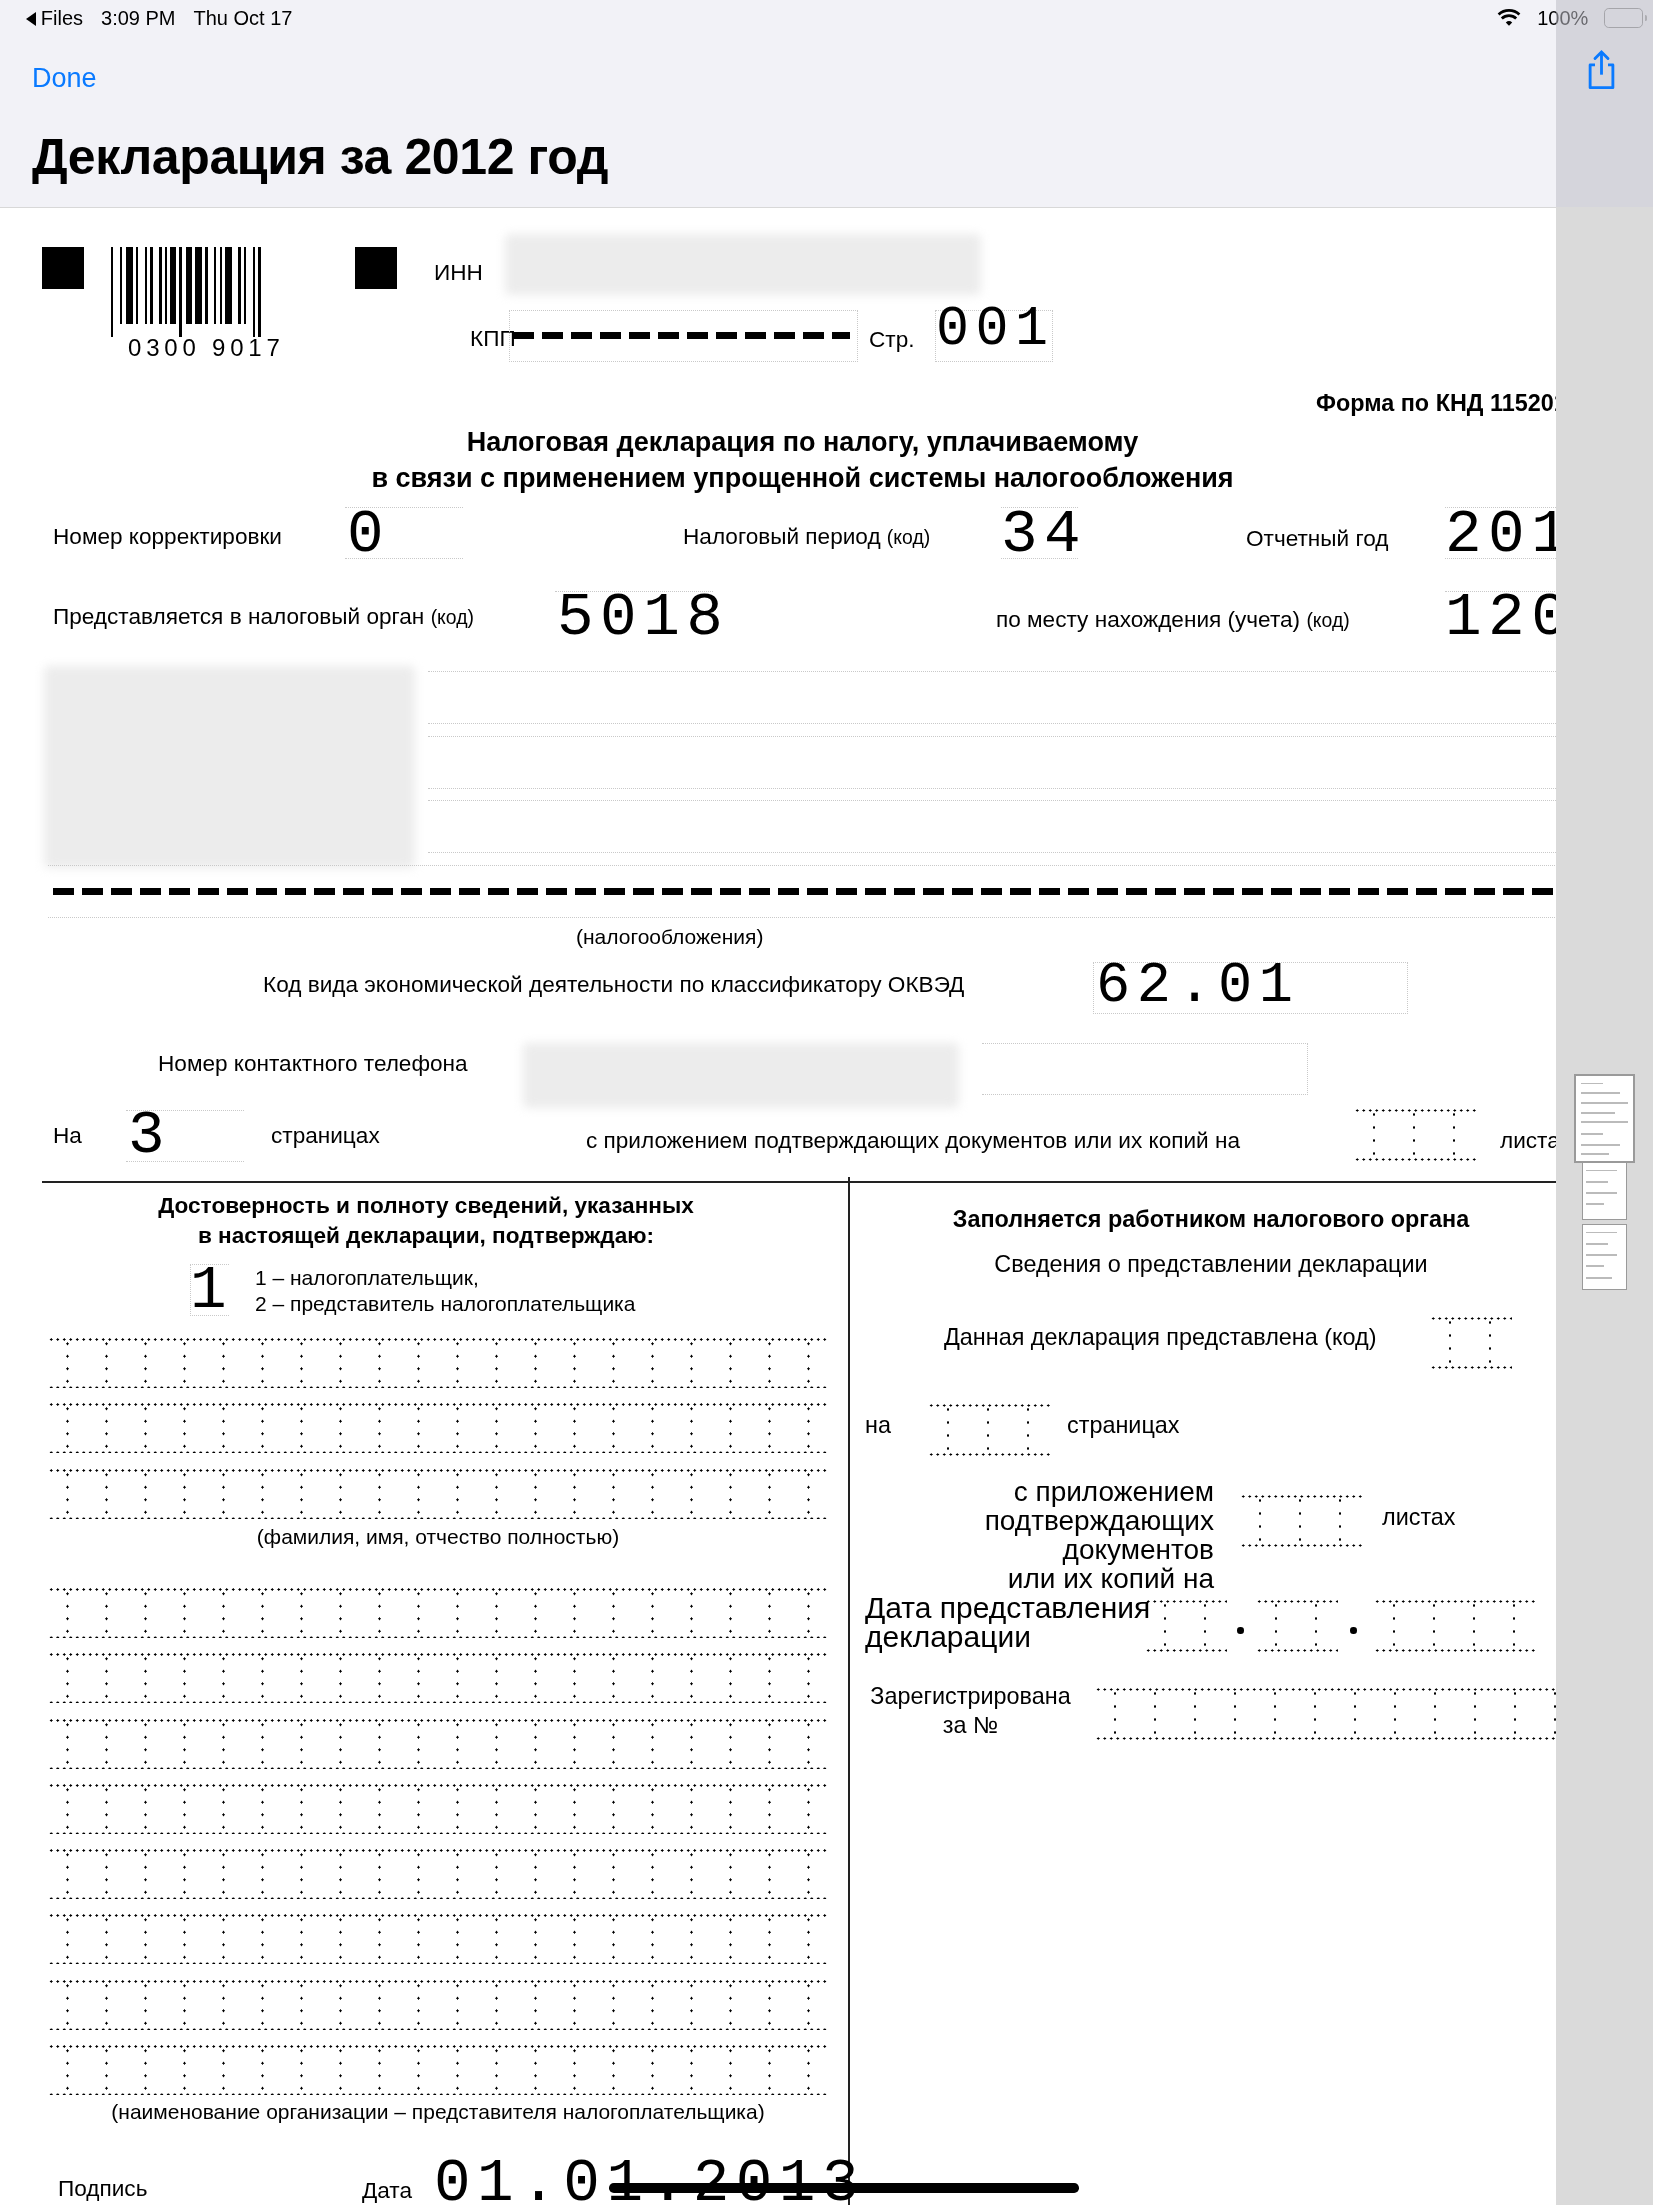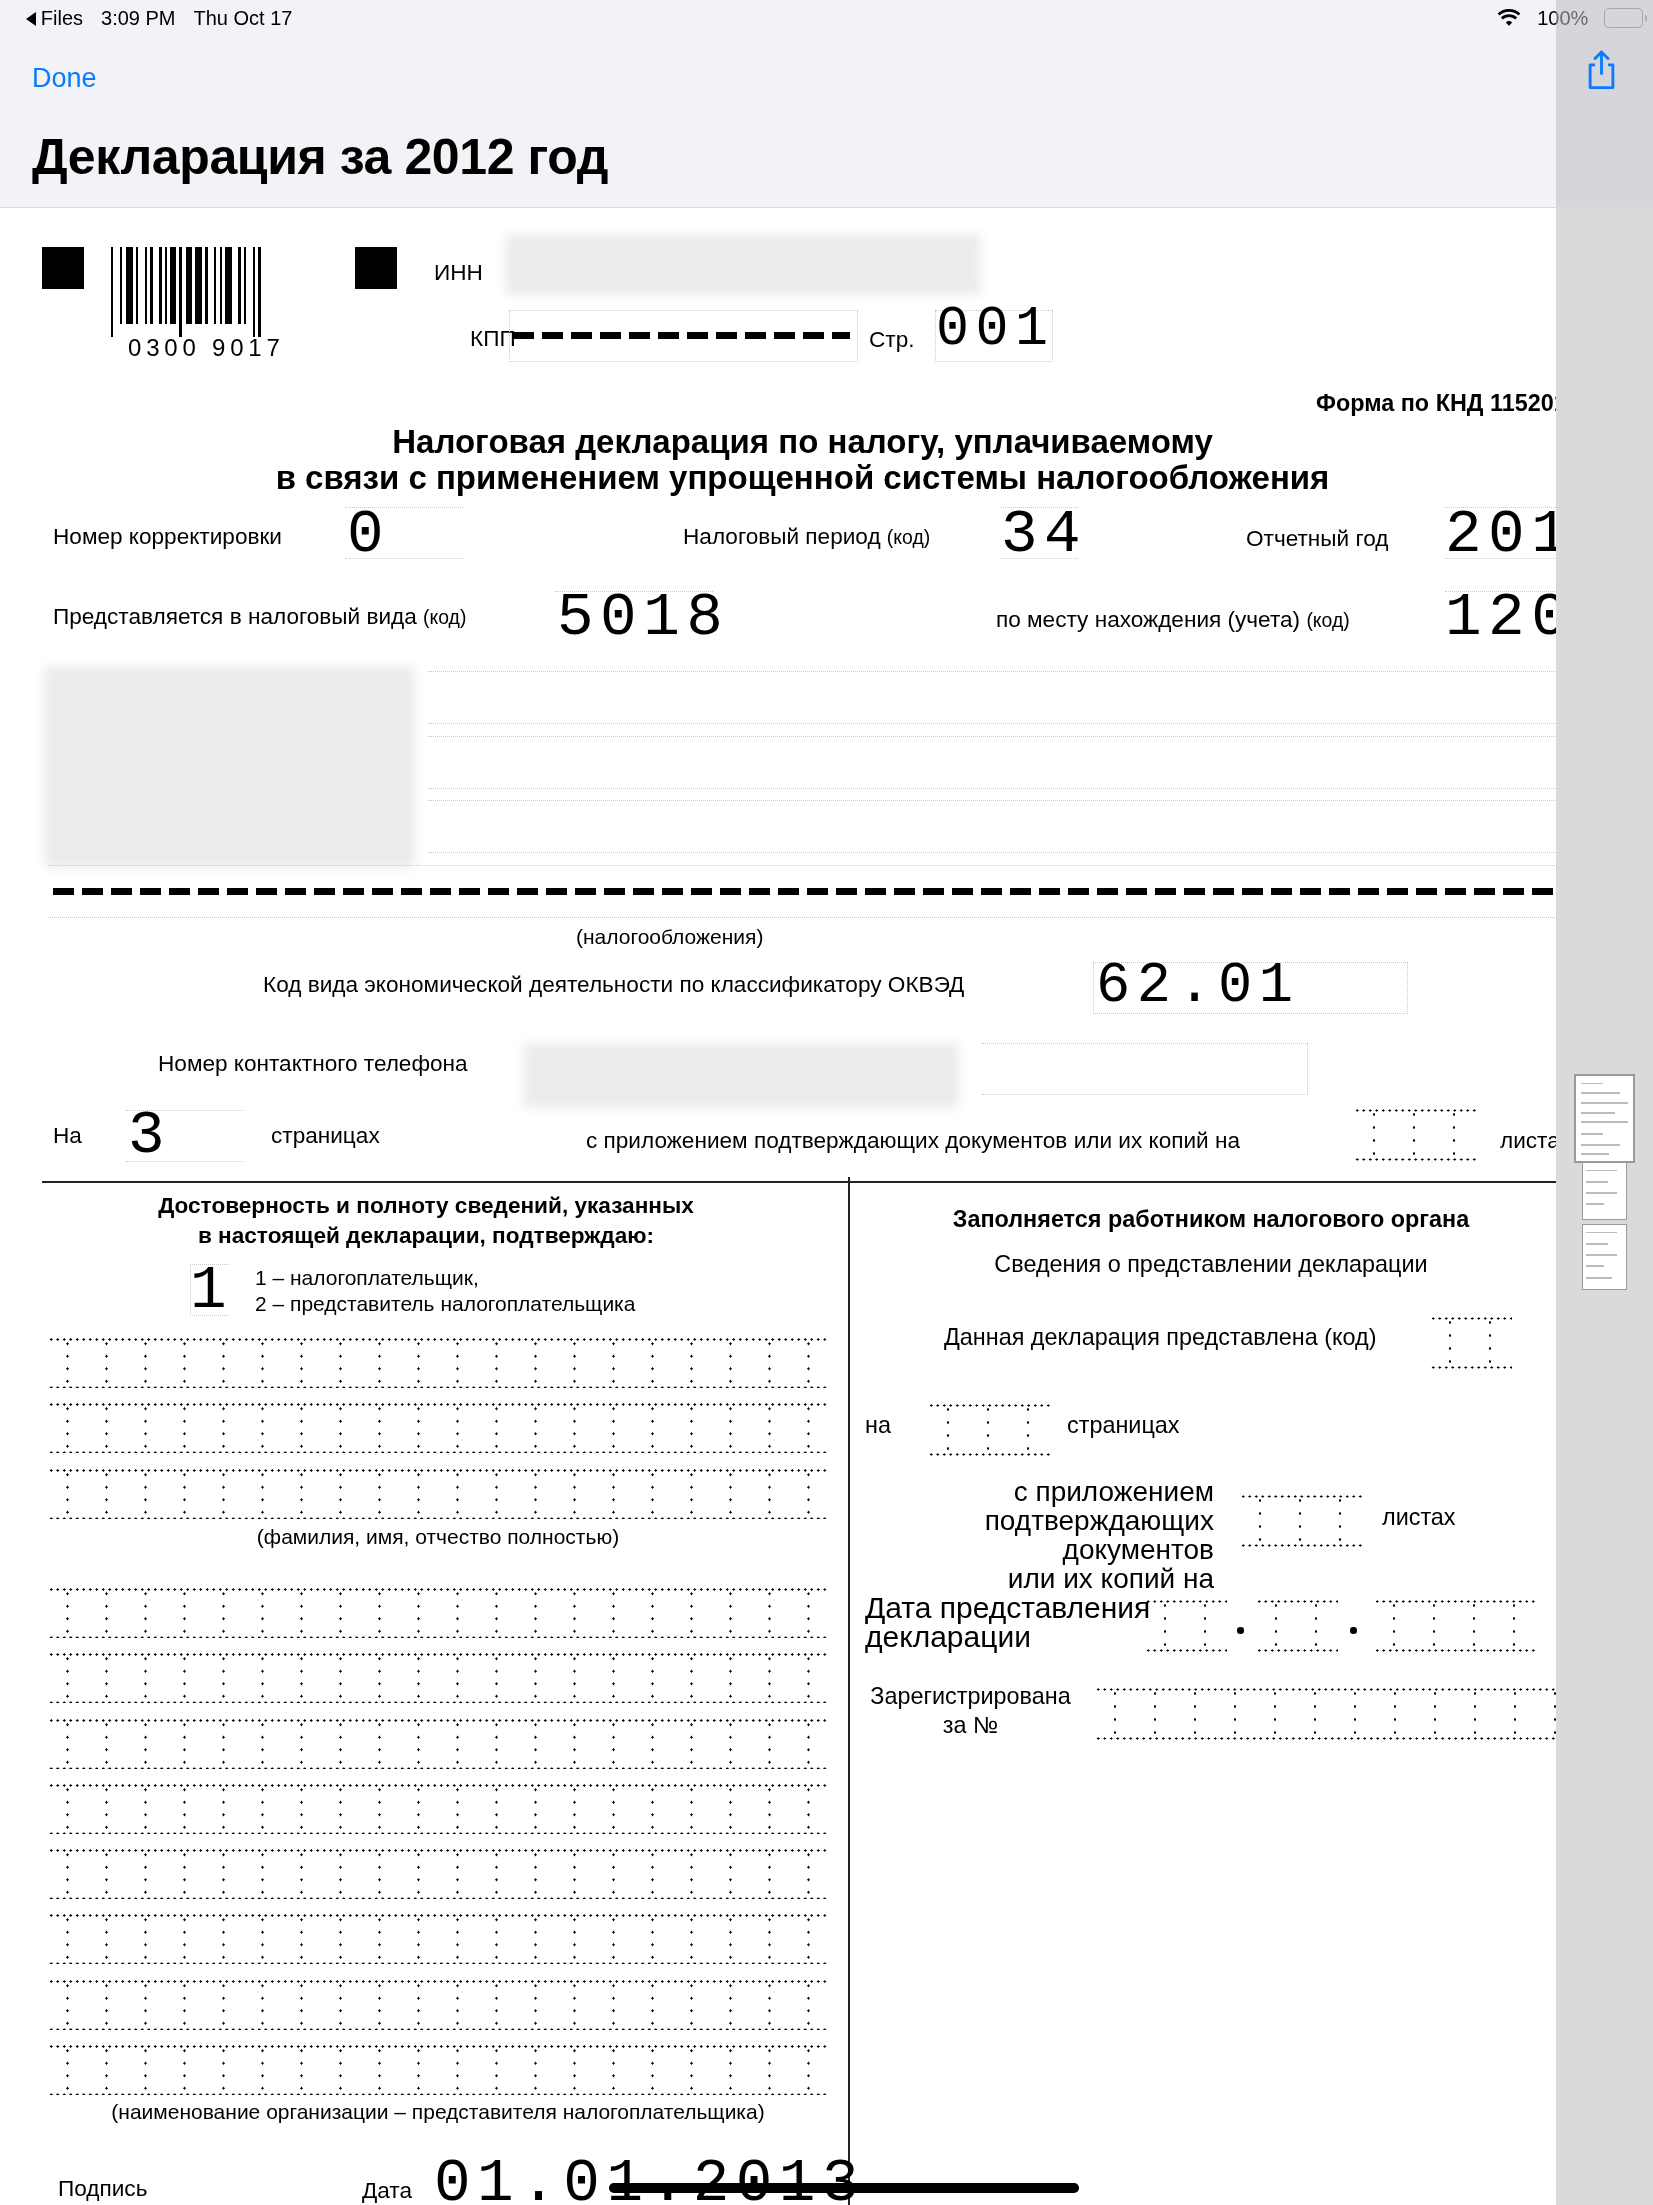--- a/index.html
+++ b/index.html
@@ -135,38 +135,38 @@
   <div class="abs lbl" style="left:434px;top:52px;">ИНН</div>
   <div class="abs blur" style="left:505px;top:26px;width:476px;height:61px;"></div>
   <div class="abs lbl" style="left:434px;top:118px;margin-left:36px;">КПП</div>
   <div class="abs dotbox" style="left:509px;top:102px;width:349px;height:52px;"></div>
   <div class="dashes" style="left:513px;top:124px;width:337px;"></div>
   <div class="abs lbl" style="left:869px;top:119px;">Стр.</div>
   <div class="abs dotbox" style="left:935px;top:102px;width:118px;height:52px;"></div>
   <div class="abs mono" style="left:936px;top:90px;font-size:55px;">001</div>
 
   <div class="abs" style="left:1316px;top:182px;font-size:23.4px;font-weight:bold;">Форма по КНД 1152017</div>
-  <div class="abs" style="left:0;top:216px;width:1653px;text-align:center;font-size:33px;font-weight:bold;line-height:36px;">
+  <div class="abs" style="left:0;top:216px;width:1653px;text-align:center;font-size:27px;font-weight:bold;line-height:36px;">
     <div style="padding-right:48px;">Налоговая декларация по налогу, уплачиваемому</div>
     <div style="padding-right:48px;">в связи с применением упрощенной системы налогообложения</div>
   </div>
 
   <div class="abs lbl" style="left:53px;top:316px;">Номер корректировки</div>
   <div class="abs dotbox" style="left:345px;top:299px;width:118px;height:52px;border-left:none;border-right:none;"></div>
   <div class="abs mono" style="left:347px;top:292px;">0</div>
 
   <div class="abs lbl" style="left:683px;top:316px;"><span>Налоговый период</span> <span style="font-size:19.4px">(код)</span></div>
   <div class="abs dotbox" style="left:1001px;top:299px;width:77px;height:52px;border-left:none;border-right:none;"></div>
   <div class="abs mono" style="left:1001px;top:292px;">34</div>
 
   <div class="abs lbl" style="left:1246px;top:318px;">Отчетный год</div>
   <div class="abs dotbox" style="left:1445px;top:299px;width:161px;height:52px;border-left:none;border-right:none;"></div>
   <div class="abs mono" style="left:1445px;top:292px;">2012</div>
 
-  <div class="abs lbl" style="left:53px;top:396px;"><span>Представляется в налоговый вида</span> <span style="font-size:19.4px">(код)</span></div>
+  <div class="abs lbl" style="left:53px;top:396px;"><span>Представляется в налоговый орган</span> <span style="font-size:19.4px">(код)</span></div>
   <div class="abs dotbox" style="left:555px;top:383px;width:158px;height:0;border-left:none;border-right:none;border-bottom:none;"></div>
   <div class="abs mono" style="left:557px;top:375px;">5018</div>
 
   <div class="abs lbl" style="left:996px;top:399px;"><span>по месту нахождения (учета)</span> <span style="font-size:19.4px">(код)</span></div>
   <div class="abs dotbox" style="left:1445px;top:383px;width:118px;height:0;border-left:none;border-right:none;border-bottom:none;"></div>
   <div class="abs mono" style="left:1445px;top:375px;">120</div>
 
   <div class="abs blur" style="left:44px;top:458px;width:371px;height:202px;"></div>
   <div class="dotline" style="left:428px;top:463px;width:1174px;"></div>
   <div class="dotline" style="left:428px;top:515px;width:1174px;"></div>

